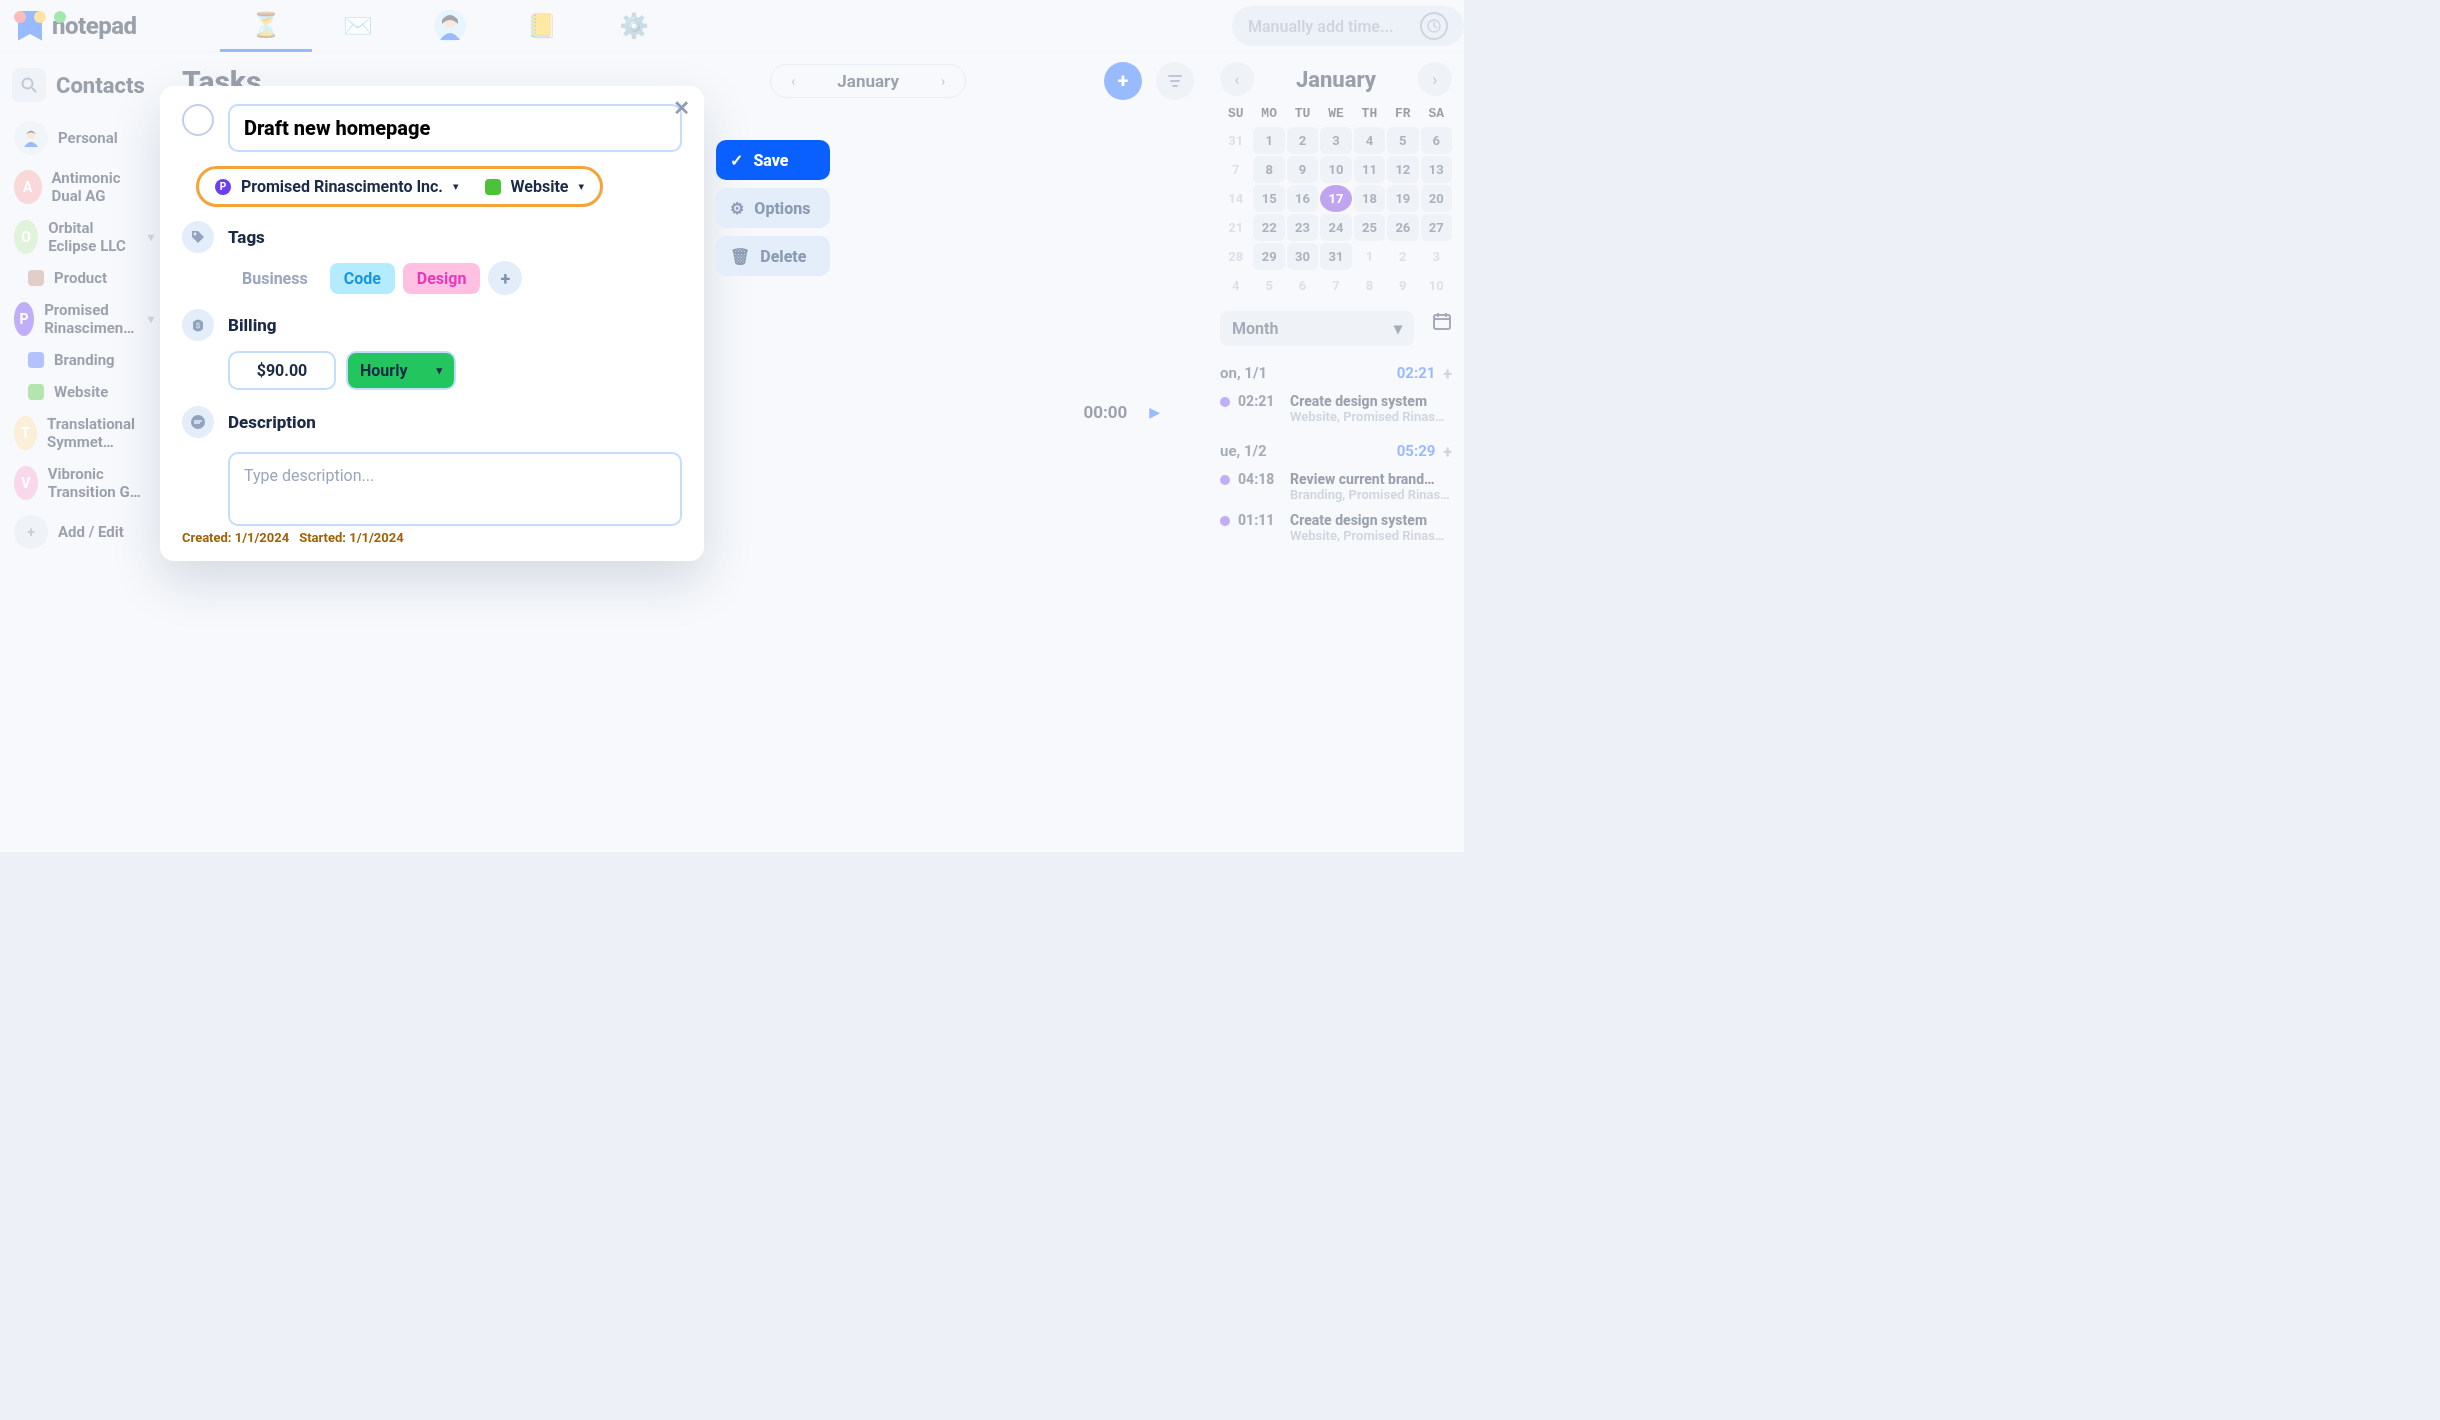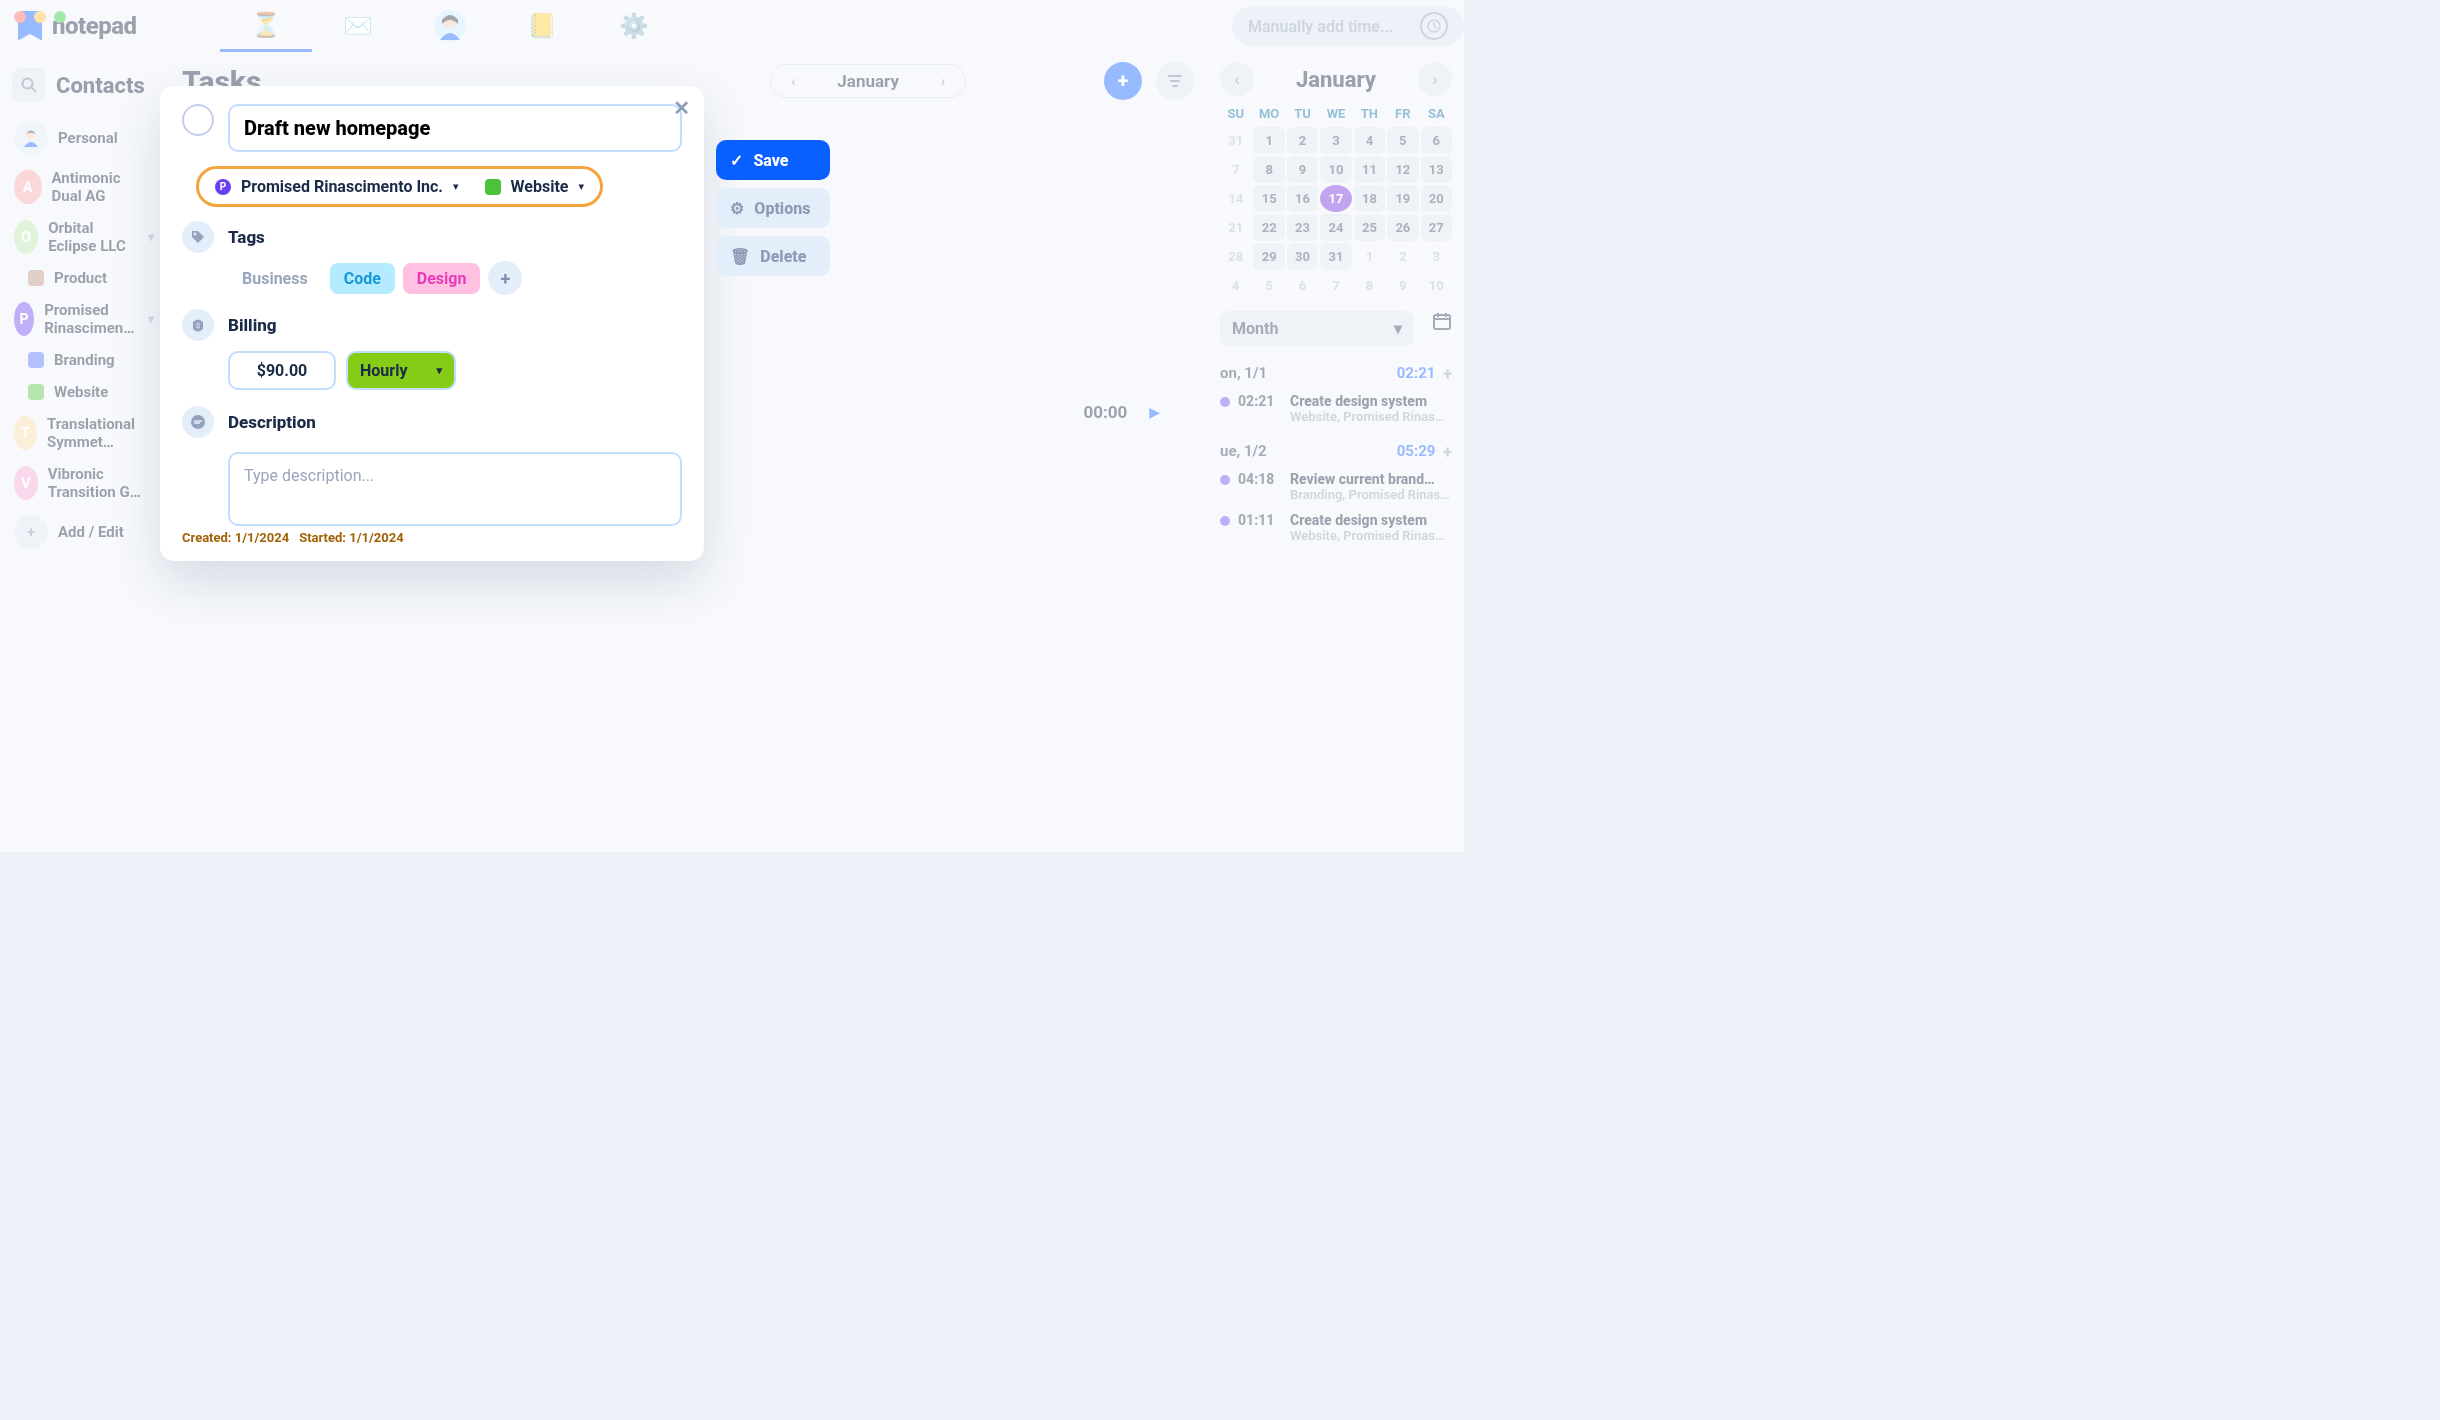--- a/index.html
+++ b/index.html
@@ -63,21 +63,21 @@
 .tag-chip { padding: 3px 12px; border-radius: 6px; font-size: 15px; font-weight: 700; }
 .chip-code { background: #b5ebff; color: #1896d8; }
 .task-time { margin-left: auto; font-weight: 700; color: #0f1d3b; }
 .play-icon { color: #0a5bff; font-size: 14px; margin-left: 10px; }
 
 .right-panel { width: 256px; padding: 10px 12px; }
 .cal-header { display: flex; align-items: center; justify-content: space-between; margin-bottom: 6px; }
 .cal-nav-btn { width: 34px; height: 34px; border-radius: 50%; background: #d8e0ed; display: flex; align-items: center; justify-content: center; color: #6b7993; }
 .cal-title { font-size: 22px; font-weight: 800; color: #0f1d3b; }
 .cal-grid { display: grid; grid-template-columns: repeat(7, 1fr); gap: 2px; text-align: center; font-size: 13px; }
-.cal-grid .dow { font-weight: 700; color: #0369a1; padding: 4px 0; }
+.cal-grid .dow { font-weight: 700; color: #0f172a; padding: 4px 0; font-family: Liberation Mono, monospace; }
 .cal-grid .day { padding: 6px 0; font-weight: 700; color: #3a4861; border-radius: 50%; }
 .cal-grid .day.hl { background: #d8e0ed; border-radius: 6px; }
 .cal-grid .day.today { background: #6d28d9; color: #fff; border-radius: 50%; }
 .cal-grid .day.other { color: #aab5cb; }
 .view-select { display: flex; align-items: center; background: #d8e0ed; border-radius: 8px; padding: 8px 12px; margin-top: 12px; font-weight: 700; color: #2a3954; }
 .view-select .chev2 { margin-left: auto; }
 .date-icon { margin-left: 10px; }
 
 .day-entry { margin-top: 18px; }
 .day-entry-head { display: flex; font-weight: 700; color: #2a3954; font-size: 15px; }
@@ -107,21 +107,21 @@
 .pill-caret { font-size: 11px; color: #1b2a47; }
 .section-title { font-size: 17px; font-weight: 800; color: #1b2a47; }
 .tags-row { display: flex; gap: 8px; align-items: center; margin-top: 8px; margin-left: 46px; flex-wrap: wrap; }
 .tag-pill { padding: 6px 14px; border-radius: 8px; font-size: 16px; font-weight: 700; }
 .tag-business { color: #9aa6bd; }
 .tag-code { background: #b5ebff; color: #1896d8; }
 .tag-design { background: #ffc0e2; color: #e83ab8; }
 .tag-add { width: 34px; height: 34px; border-radius: 50%; background: #e4edfa; color: #7f91ae; display: flex; align-items: center; justify-content: center; font-size: 18px; font-weight: 700; }
 .billing-row { display: flex; gap: 10px; margin-top: 10px; margin-left: 46px; }
 .bill-input { width: 108px; border: 2px solid #c3ddff; border-radius: 10px; padding: 8px 10px; text-align: center; font-size: 16px; font-weight: 700; color: #1b2a47; background: #fff; }
-.bill-select { width: 110px; border: 2px solid #c3ddff; border-radius: 10px; padding: 8px 12px; font-size: 16px; font-weight: 700; color: #1b2a47; background: #84cc16; display: flex; align-items: center; }
+.bill-select { width: 110px; border: 2px solid #c3ddff; border-radius: 10px; padding: 8px 12px; font-size: 16px; font-weight: 700; color: #1b2a47; background: #22c55e; display: flex; align-items: center; }
 .bill-select .c { margin-left: auto; font-size: 11px; }
 .desc-box { border: 2px solid #c3ddff; border-radius: 10px; padding: 12px 14px; color: #9aa6bd; font-size: 16px; min-height: 74px; margin-left: 46px; width: calc(100% - 46px); }
 .modal-footer { font-size: 13px; font-weight: 700; color: #a16207; margin-top: 4px; display:flex; gap: 10px; }
 
 .modal-actions { position: absolute; right: -126px; top: 54px; display: flex; flex-direction: column; gap: 8px; width: 114px; z-index: 20; }
 .action-btn { height: 40px; border-radius: 10px; display: flex; align-items: center; gap: 10px; padding: 0 14px; font-size: 16px; font-weight: 800; }
 .action-save { background: #0a60ff; color: #fff; }
 .action-opt { background: #e4edfa; color: #8d9bb4; }
 </style>
 </head>

